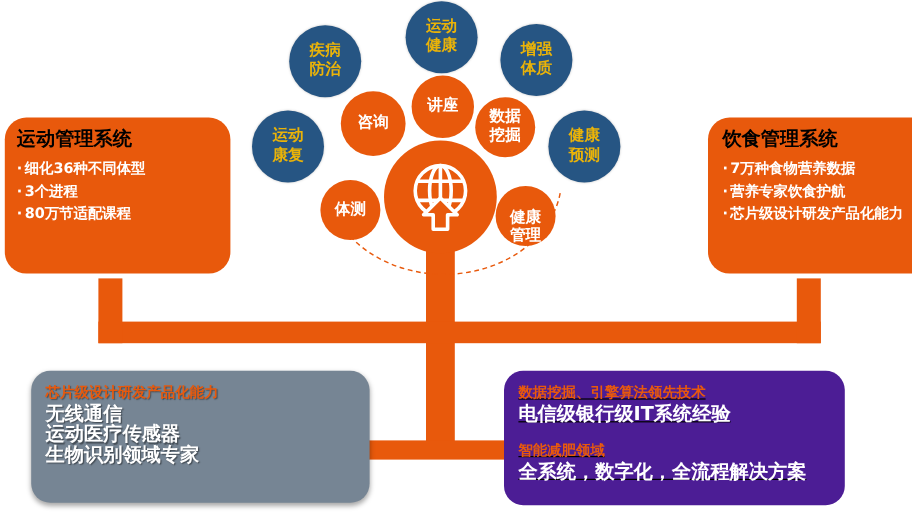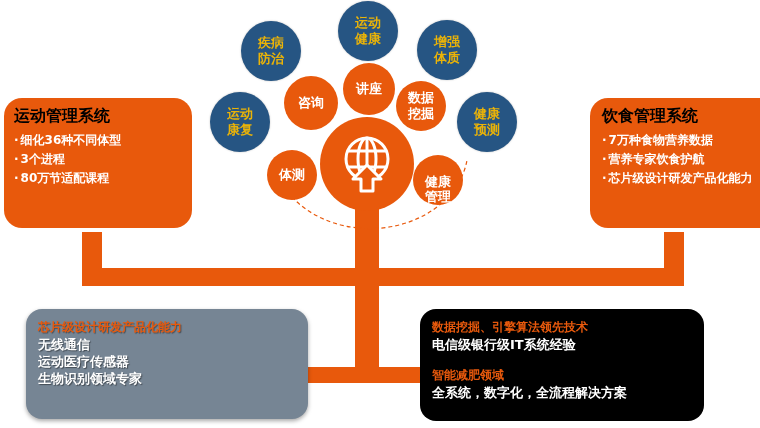--- a/index.html
+++ b/index.html
@@ -11,24 +11,24 @@
               text-align:center; font-weight:bold; line-height:1.2; }
     .blue { background:#265583; color:#eab308; font-size:13px; box-shadow:0 0 2px rgba(0,0,0,0.25); }
     .orange { background:#e8590c; color:#ffffff; font-size:13px; }
     .circle span { display:block; width:2.4em; word-break:break-all; }
     .panel { position:absolute; background:#e8590c; border-radius:18px; color:#fff; box-sizing:border-box; }
     .panel .title { color:#000000; font-weight:bold; font-size:16px; margin-bottom:4px; }
     .panel .item { font-size:12px; font-weight:bold; line-height:19px; }
     .panel .item::before { content:"·"; margin-right:2px; }
     .bbox { position:absolute; border-radius:16px; box-sizing:border-box; }
     .bbox.dark { background:#768594; box-shadow:0 2px 4px rgba(0,0,0,0.35); }
-    .bbox.light { background:#000000;text-decoration:underline; }
+    .bbox.light { background:#4c1d95;text-decoration:underline; }
     .bt { color:#e8590c; font-weight:bold; font-size:12px; }
     .dark .bt { text-shadow:1px 1px 1px rgba(0,0,0,0.4); }
-    .bl { color:#ffffff; font-size:13px; font-weight:bold; line-height:17px; }
+    .bl { color:#ffffff; font-size:16px; font-weight:bold; line-height:17px; }
     .dark .bl { text-shadow:1px 1px 1px rgba(0,0,0,0.45); }
   </style>
 </head>
 <body>
 
 <div class="bar" style="left:355px; top:200px; width:24px; height:178px;"></div>
 <div class="bar" style="left:82px; top:268px; width:602px; height:18px;"></div>
 <div class="bar" style="left:82px; top:232px; width:20px; height:54px;"></div>
 <div class="bar" style="left:664px; top:232px; width:20px; height:54px;"></div>
 <div class="bar" style="left:300px; top:367px; width:142px; height:16px;"></div>

